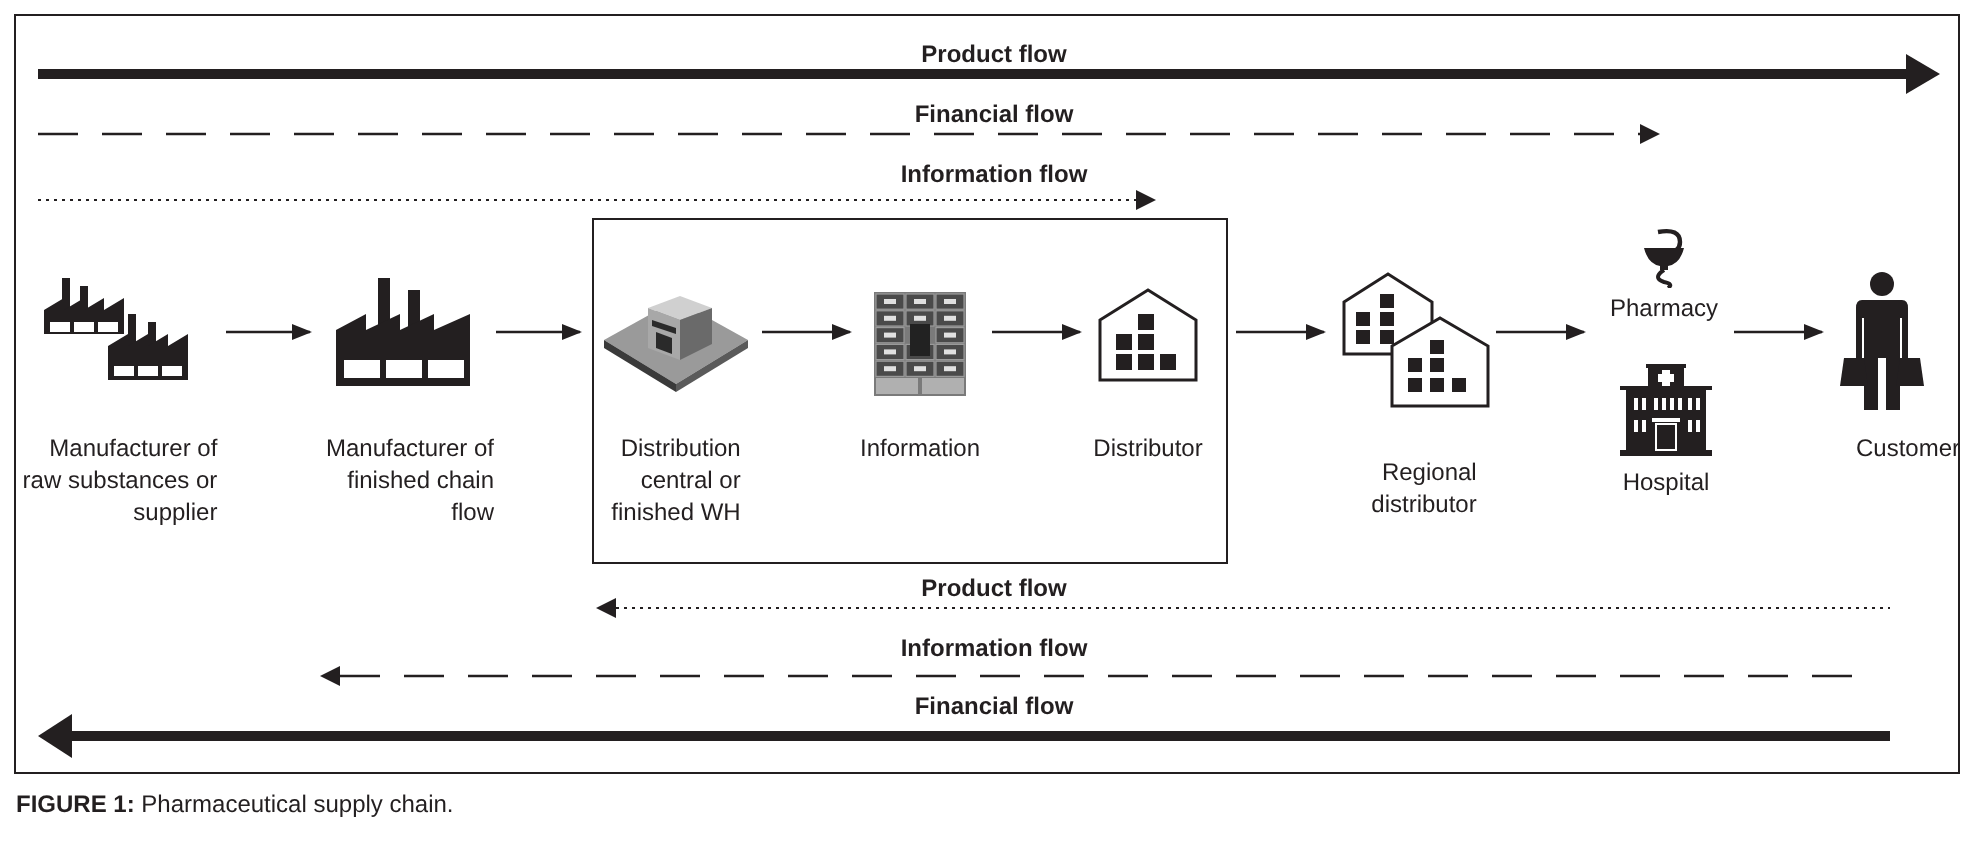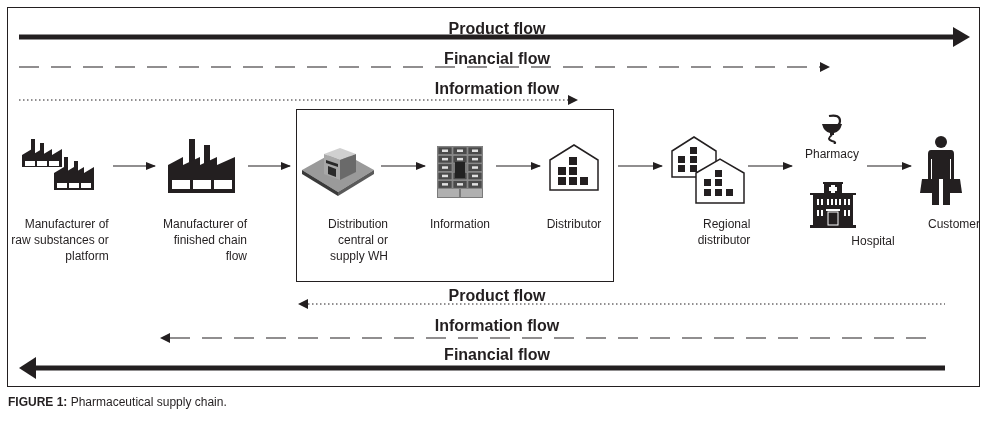--- a/index.html
+++ b/index.html
@@ -2,21 +2,21 @@
 <html><head>
 <meta charset="utf-8">
 <style>
   html, body { margin:0; padding:0; background:#ffffff; }
   body { width:988px; height:421px; position:relative; overflow:hidden;
          font-family:"Liberation Sans", "DejaVu Sans", sans-serif; color:#231f20; }
   #frame { position:absolute; left:7px; top:7px; width:973px; height:380px;
            border:1.5px solid #231f20; box-sizing:border-box; }
   #inner-box { position:absolute; left:296px; top:109px; width:318px; height:173px;
                border:1.5px solid #231f20; box-sizing:border-box; }
-  .flow-label { position:absolute; font-size:16px; font-weight:bold; white-space:nowrap;
+  .flow-label { position:absolute; font-size:12px; font-weight:bold; white-space:nowrap;
                 transform:translateX(-50%);padding-left:12px; }
   .node-label { position:absolute; font-size:12px; text-align:right; line-height:16px;
                 transform:translateX(-50%); white-space:nowrap; }
   .icon { position:absolute; }
   #caption { position:absolute; left:8px; top:395px; font-size:12px; }
   #caption b { font-weight:bold; }
   svg.arrows { position:absolute; left:0; top:0; }
 </style>
 </head>
 <body>
@@ -95,21 +95,21 @@
     <rect x="17" y="26" width="10" height="5"></rect>
     <rect x="29" y="26" width="10" height="5"></rect>
     <rect x="37" y="48" width="10" height="5"></rect>
     <rect x="49" y="48" width="10" height="5"></rect>
     <rect x="61" y="48" width="10" height="5"></rect>
   </g>
 </svg>
 <div class="node-label" style="left:60px; top:216px;">
   <div>Manufacturer of</div>
   <div>raw substances or</div>
-  <div>platform</div>
+  <div>supplier</div>
 </div>
 
 <svg class="icon" style="left:165px; top:135px;" width="76" height="70" viewBox="0 0 76 70">
   <g fill="#231f20">
     <rect x="24" y="4" width="6" height="30"></rect>
     <rect x="39" y="10" width="6" height="24"></rect>
     <path d="M3,30 L18,22 L18,30 L35,22 L35,30 L52,22 L52,30 L70,22 L70,58 L3,58 Z"></path>
   </g>
   <g fill="#ffffff">
     <rect x="7" y="45" width="18" height="9"></rect>
@@ -126,24 +126,24 @@
 <svg class="icon" style="left:300px; top:140px;" width="76" height="62" viewBox="0 0 76 62">
   <path d="M2,30 L38,10 L74,30 L38,52 Z" fill="#9a9a9a"></path>
   <path d="M2,30 L38,52 L38,56 L2,34 Z" fill="#3a3a3a"></path>
   <path d="M38,52 L74,30 L74,34 L38,56 Z" fill="#5a5a5a"></path>
   <path d="M24,14 L40,8 L56,14 L40,20 Z" fill="#d0d0d0"></path>
   <path d="M24,14 L40,20 L40,40 L24,34 Z" fill="#a8a8a8"></path>
   <path d="M40,20 L56,14 L56,32 L40,40 Z" fill="#6a6a6a"></path>
   <path d="M26,20 L38,24 L38,27 L26,23 Z" fill="#2a2a2a"></path>
   <path d="M28,26 L36,29 L36,37 L28,34 Z" fill="#2a2a2a"></path>
 </svg>
-<div class="node-label" style="left:338px; top:216px;margin-left:20px;">
+<div class="node-label" style="left:338px; top:216px;">
   <div>Distribution</div>
   <div>central or</div>
-  <div>supply WH</div>
+  <div>finished WH</div>
 </div>
 
 <svg class="icon" style="left:437px; top:146px;" width="46" height="52" viewBox="0 0 46 52">
   <rect x="0" y="0" width="46" height="52" fill="#7a7a7a"></rect>
   <g fill="#4a4a4a" stroke="#9a9a9a" stroke-width="0.6" id="rack-cells">
       <rect x="1" y="1" width="14" height="7.6"></rect>
       <rect x="5" y="3.5" width="6" height="2.5" fill="#e0e0e0" stroke="none"></rect>
       <rect x="16" y="1" width="14" height="7.6"></rect>
       <rect x="20" y="3.5" width="6" height="2.5" fill="#e0e0e0" stroke="none"></rect>
       <rect x="31" y="1" width="14" height="7.6"></rect>
@@ -206,21 +206,21 @@
   <path d="M26,38 L50,24 L74,38 L74,68 L26,68 Z" fill="#ffffff" stroke="#231f20" stroke-width="1.5"></path>
   <g fill="#231f20">
     <rect x="45" y="35" width="7" height="7"></rect>
     <rect x="34" y="44" width="7" height="7"></rect>
     <rect x="45" y="44" width="7" height="7"></rect>
     <rect x="34" y="54" width="7" height="7"></rect>
     <rect x="45" y="54" width="7" height="7"></rect>
     <rect x="56" y="54" width="7" height="7"></rect>
   </g>
 </svg>
-<div class="node-label" style="left:712px; top:216px;margin-left:12px;">
+<div class="node-label" style="left:712px; top:228px;">
   <div>Regional</div>
   <div>distributor</div>
 </div>
 
 <svg class="icon" style="left:820px; top:114px;" width="26" height="30" viewBox="0 0 26 30">
   <path d="M9,2 Q20,0 20,7 Q20,12 13,13" fill="none" stroke="#231f20" stroke-width="2.2"></path>
   <path d="M2,10 L22,10 Q20,18 14,19 L14,21 L10,21 L10,19 Q4,18 2,10 Z" fill="#231f20"></path>
   <path d="M12,21 Q6,25 12,27 Q17,28 14,30" fill="none" stroke="#231f20" stroke-width="2"></path>
 </svg>
 <div class="node-label" style="left:832px; top:146px;">
@@ -247,21 +247,21 @@
     <rect x="34" y="17" width="2" height="6"></rect>
       <rect x="38" y="17" width="2" height="6"></rect>
     <rect x="7" y="28" width="2" height="6"></rect>
       <rect x="11" y="28" width="2" height="6"></rect>
     <rect x="34" y="28" width="2" height="6"></rect>
       <rect x="38" y="28" width="2" height="6"></rect>
     <rect x="16" y="27" width="14" height="2"></rect>
   </g>
   <rect x="18" y="30" width="10" height="13" fill="#231f20" stroke="#ffffff" stroke-width="1"></rect>
 </svg>
-<div class="node-label" style="left:833px; top:233px;margin-left:40px;">
+<div class="node-label" style="left:833px; top:233px;">
   <div>Hospital</div>
 </div>
 
 <svg class="icon" style="left:918px; top:135px;" width="46" height="72" viewBox="0 0 46 72">
   <g fill="#231f20">
     <circle cx="23" cy="7" r="6"></circle>
     <path d="M13,15 L33,15 Q36,15 36,19 L36,46 L33,46 L33,24 L32,24 L32,70 L25,70 L25,44 L21,44 L21,70 L14,70 L14,24 L13,24 L13,46 L10,46 L10,19 Q10,15 13,15 Z"></path>
     <path d="M4,44 L14,44 L16,58 L2,58 Z"></path>
     <path d="M32,44 L42,44 L44,58 L30,58 Z"></path>
   </g>

